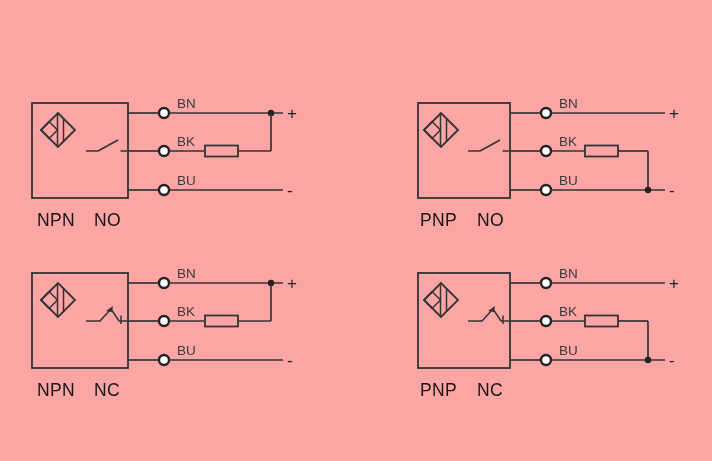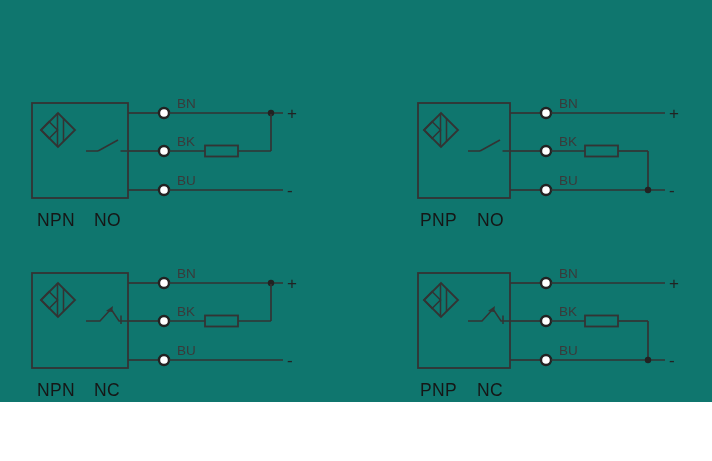--- a/index.html
+++ b/index.html
@@ -7,22 +7,22 @@
     padding: 0;
     background: #ffffff;
     width: 712px;
     height: 461px;
     overflow: hidden;
     font-family: "Liberation Sans", sans-serif;
   }
   .canvas {
     position: relative;
     width: 712px;
-    height: 402px;
-    background: #0f766e;
+    height: 461px;
+    background: #fca5a5;
   }
   svg { display: block; }
   svg text { font-family: "Liberation Sans", sans-serif; }
   .wire    { stroke: #333333; stroke-width: 1.7; fill: none; }
   .outline { stroke: #333333; stroke-width: 1.8; fill: none; }
   .thin    { stroke: #333333; stroke-width: 1.5; fill: none; }
   .terminal-c { stroke: #222222; stroke-width: 2.4; fill: #ffffff; }
   .dot     { fill: #222222; stroke: none; }
   .arrow   { fill: #333333; stroke: none; }
   .wire-label { font-size: 13.5px; fill: #3a3a3a; }

